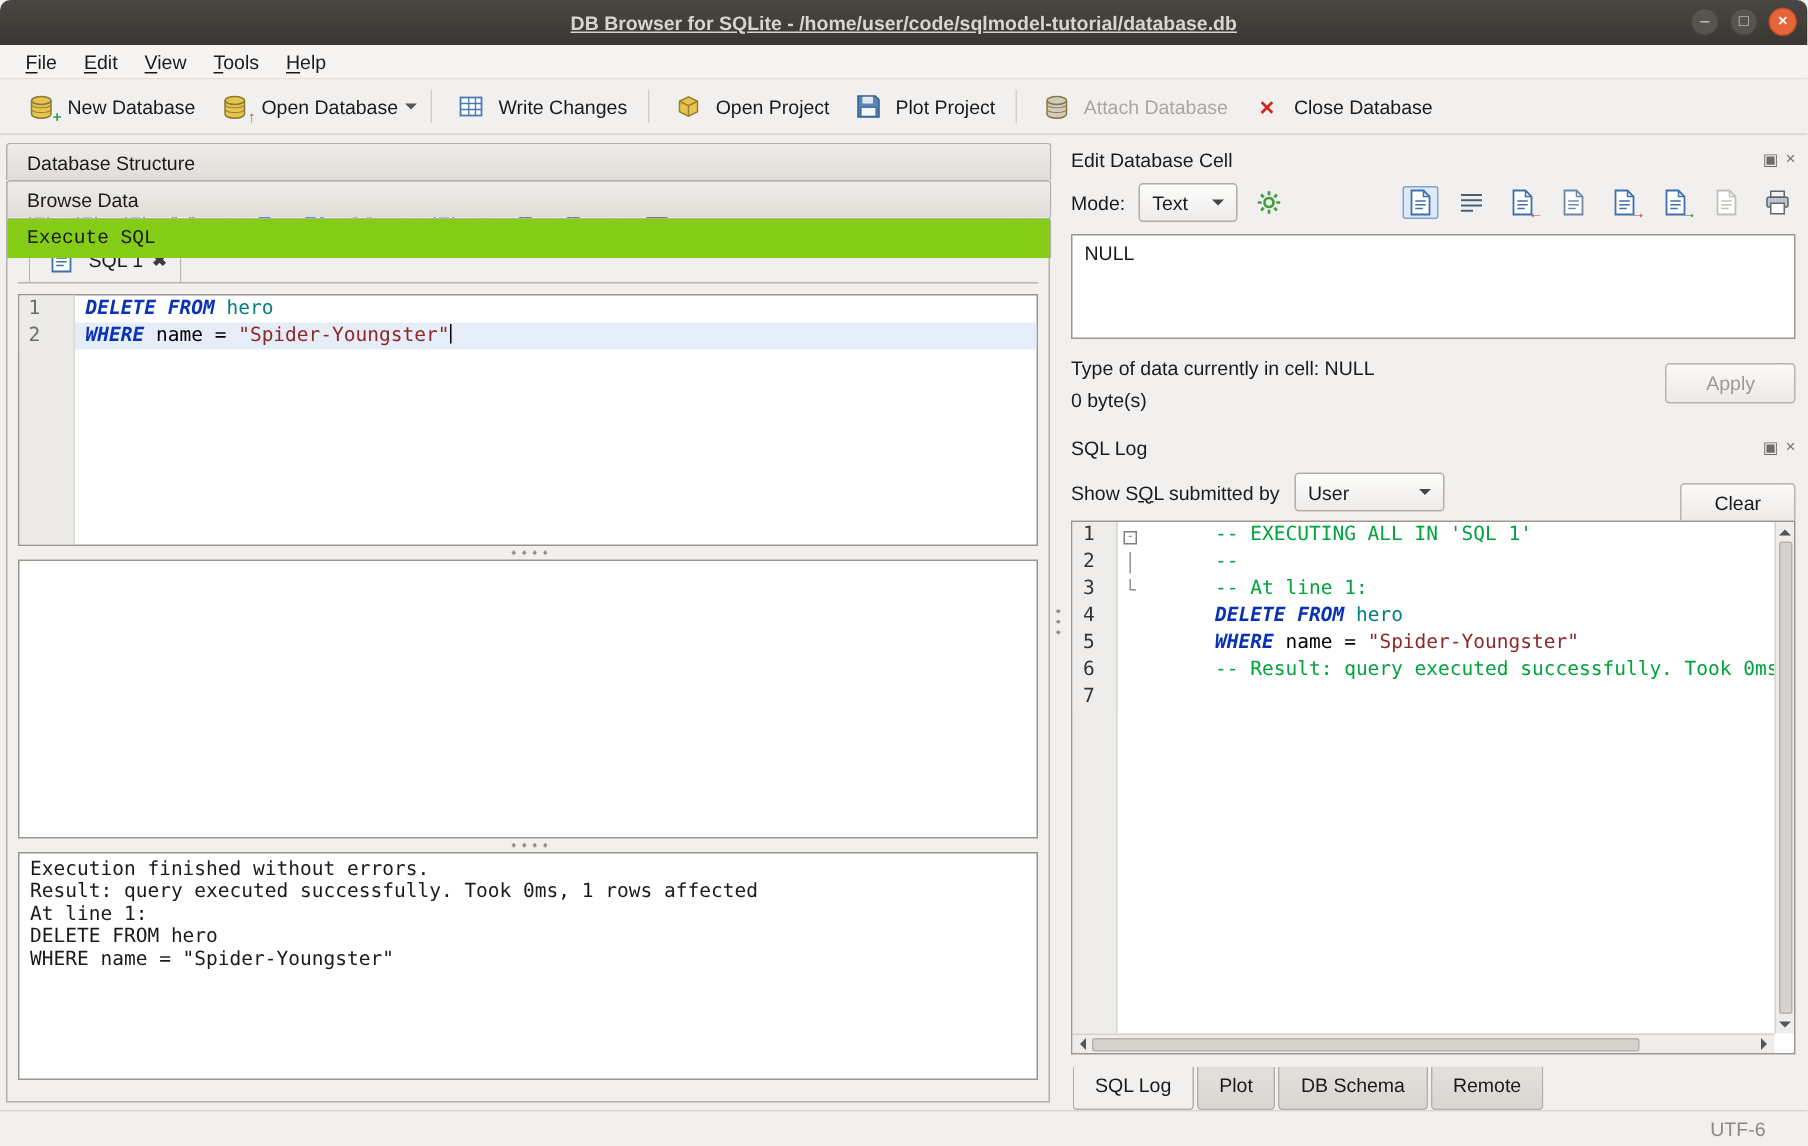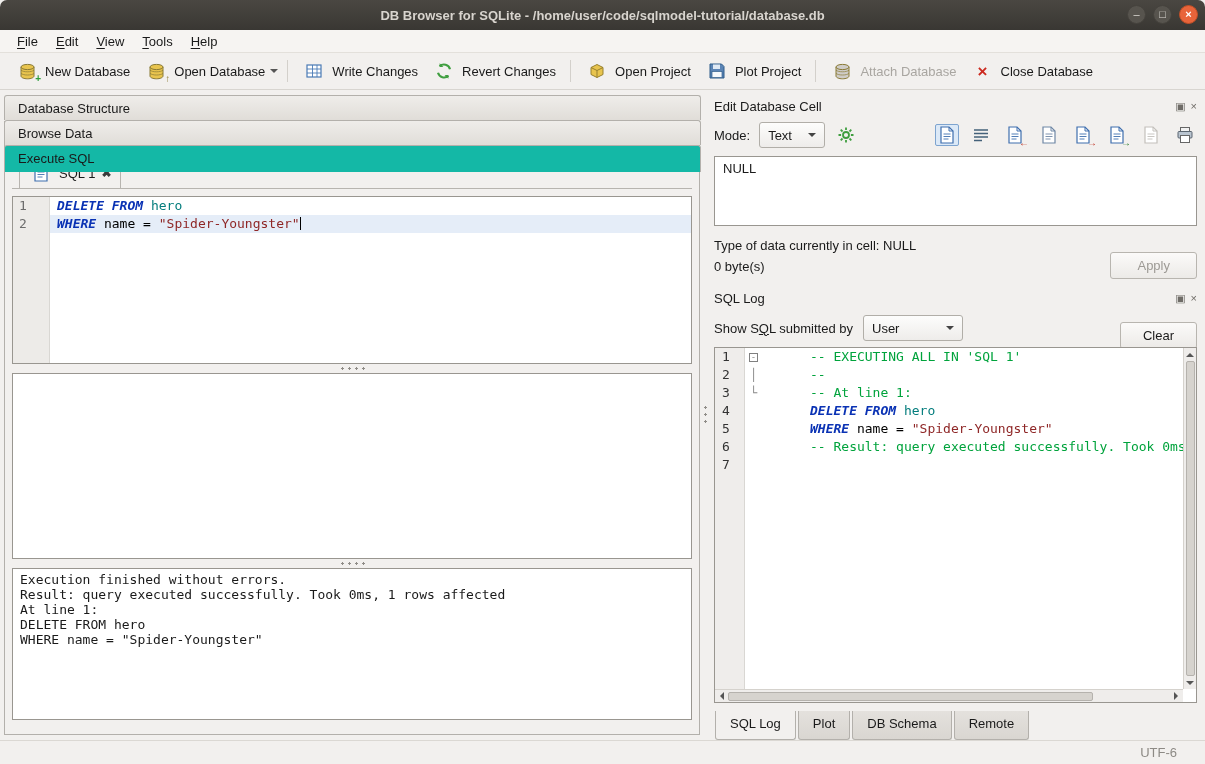--- a/index.html
+++ b/index.html
@@ -1,21 +1,21 @@
 <!DOCTYPE html>
 <html style="--c-keyword: #0a32b4; --c-identifier: #047d7d; --c-string: #8f2727; --c-comment: #00a33c; --c-plain: #000000;"><head>
 <meta charset="utf-8">
 <style>
   *{box-sizing:border-box;margin:0;padding:0;}
   html,body{width:1205px;height:764px;overflow:hidden;}
   body{font-family:"Liberation Sans",sans-serif;font-size:13px;color:#1a1a1a;background:#f2f0ee;position:relative;}
 
   
   .titlebar{height:30px;background:linear-gradient(#4a4742,#393733);display:flex;align-items:center;justify-content:center;position:relative;border-radius:7px 7px 0 0;}
-  .titlebar .title{color:#d8d4ce;font-weight:bold;font-size:13px;}
+  .titlebar .title{color:#d8d4ce;font-weight:bold;font-size:13px;text-decoration:underline;}
   .win-controls{position:absolute;right:7px;top:5px;display:flex;gap:7px;}
   .win-btn{width:19px;height:19px;border-radius:50%;background:#57544e;border:1px solid #45423d;color:#dcd9d4;font-size:11px;line-height:17px;text-align:center;cursor:default;}
   .win-btn.close{background:#e8643a;border-color:#c14e26;color:#fff;font-weight:bold;}
 
   
   .menubar{height:23px;background:#f6f4f2;display:flex;align-items:center;padding-left:8px;border-bottom:1px solid #e3e0db;}
   .menu-item{padding:3px 9px;}
   .menu-item u{text-underline-offset:2px;}
 
   
@@ -30,21 +30,21 @@
   .ic .badge{position:absolute;right:-2px;bottom:-2px;font-style:normal;font-weight:bold;font-size:10px;line-height:10px;}
 
   
   .content{position:absolute;top:90px;left:0;right:0;bottom:24px;display:flex;}
   .left-panel{width:702px;position:relative;flex:none;}
   .v-split{width:6px;flex:none;display:flex;align-items:center;justify-content:center;}
   .vdots{width:3px;height:22px;background:radial-gradient(circle,#8f8c87 1.2px,transparent 1.4px);background-size:3px 7px;}
 
   .main-tabs{display:flex;padding:5px 0 0 4px;height:32px;position:relative;z-index:2;flex-direction:column;}
   .main-tab{padding:5px 13px 4px;border:1px solid #b3b0ab;border-bottom:none;background:linear-gradient(#efedea,#e0ddd8);margin-right:1px;border-radius:3px 3px 0 0;}
-  .main-tab.active{background:#14b8a6;padding-bottom:6px;margin-bottom:-1px;}
+  .main-tab.active{background:#84cc16;padding-bottom:6px;margin-bottom:-1px;font-family:Liberation Mono, monospace;}
   .left-frame{position:absolute;top:31px;left:4px;right:2px;bottom:5px;border:1px solid #b3b0ab;background:#f2f0ee;display:flex;flex-direction:column;padding:5px 7px 14px 7px;}
 
   .sql-toolbar{height:32px;display:flex;align-items:center;gap:8px;flex:none;padding-left:2px;}
   .sql-tabs{height:28px;display:flex;align-items:flex-end;border-bottom:1px solid #b7b4af;flex:none;margin-top:2px;}
   .sql-tab{display:flex;align-items:center;gap:6px;padding:4px 9px;border:1px solid #b7b4af;border-bottom:none;border-radius:3px 3px 0 0;background:#f2f0ee;margin-left:7px;}
   .tab-close{font-weight:bold;color:#3a3a3a;font-size:12px;line-height:12px;}
 
   .editor{margin-top:7px;height:168px;border:1px solid #999690;background:#fff;position:relative;font-family:"DejaVu Sans Mono",monospace;font-size:13px;overflow:hidden;flex:none;}
   .gutter-bg{position:absolute;top:0;bottom:0;left:0;width:37px;background:#edebe8;border-right:1px solid #d9d7d3;}
   #editor-lines{position:relative;}
@@ -73,21 +73,21 @@
   .dock-icons span{cursor:default;}
 
   .mode-row{display:flex;align-items:center;gap:9px;height:36px;flex:none;}
   .combo{height:26px;border:1px solid #b1aea8;border-radius:3px;background:linear-gradient(#fdfdfc,#eeecea);display:flex;align-items:center;padding:0 8px;gap:16px;}
   .caret{width:0;height:0;border:4px solid transparent;border-top-color:#444;margin-top:4px;}
   .cell-icons{margin-left:auto;display:flex;gap:10px;align-items:center;}
 
   .cell-value{height:70px;border:1px solid #999690;background:#fff;margin:3px 0 9px;padding:4px 8px;flex:none;overflow:hidden;}
   .cell-info{position:relative;height:52px;flex:none;}
   .cell-info div{line-height:21px;}
-  .apply-btn{position:absolute;right:0;top:7px;padding:5px 26px;border:1px solid #b8b5af;border-radius:3px;background:linear-gradient(#fbfaf9,#eceae7);color:#9d9a95;font-size:13px;font-family:"Liberation Sans",sans-serif;margin-top:10px;}
+  .apply-btn{position:absolute;right:0;top:7px;padding:5px 26px;border:1px solid #b8b5af;border-radius:3px;background:linear-gradient(#fbfaf9,#eceae7);color:#9d9a95;font-size:13px;font-family:"Liberation Sans",sans-serif;}
 
   .filter-row{display:flex;align-items:center;gap:10px;height:38px;flex:none;}
   .user-combo{min-width:100px;justify-content:space-between;}
   .clear-btn{margin-left:auto;padding:5px 22px;border:1px solid #b8b5af;border-radius:3px;background:linear-gradient(#fbfaf9,#eceae7);color:#1a1a1a;font-size:13px;font-family:"Liberation Sans",sans-serif;margin-top:14px;}
 
   .log-box{flex:1;border:1px solid #999690;background:#fff;position:relative;font-family:"DejaVu Sans Mono",monospace;font-size:13px;overflow:hidden;margin-bottom:8px;}
   .log-gutter-bg{position:absolute;top:0;bottom:13px;left:0;width:30px;background:#efedeb;border-right:1px solid #d9d7d3;}
   #log-lines{position:relative;margin-right:13px;overflow:hidden;}
   .log-line{display:flex;height:18px;line-height:18px;}
   .log-num{width:30px;flex:none;padding-left:7px;color:#333;background:#efedeb;border-right:1px solid #d9d7d3;}
@@ -161,31 +161,20 @@
       <span class="tb-caret"></span>
       <span class="tb-sep"></span>
       <div class="tb-btn">
         <span class="ic">
           <svg width="18" height="18" viewBox="0 0 18 18">
             <rect x="2" y="3" width="14" height="12" fill="#fff" stroke="#4a7ab5" stroke-width="1.2"></rect>
             <path d="M2 7h14M2 11h14M7.5 3v12M12 3v12" stroke="#4a7ab5" stroke-width="0.9"></path>
           </svg>
         </span>
         <span class="tb-label">Write Changes</span>
-      </div>
-      <div class="tb-btn">
-        <span class="ic">
-          <svg width="18" height="18" viewBox="0 0 18 18">
-            <path d="M15 7.2A6.3 6.3 0 0 0 4.6 4.3" fill="none" stroke="#3f9e3f" stroke-width="2.1"></path>
-            <path d="M4.6 1.2v3.8h3.8z" fill="#3f9e3f"></path>
-            <path d="M3 10.8a6.3 6.3 0 0 0 10.4 2.9" fill="none" stroke="#3f9e3f" stroke-width="2.1"></path>
-            <path d="M13.4 16.8v-3.8H9.6z" fill="#3f9e3f"></path>
-          </svg>
-        </span>
-        <span class="tb-label">Revert Changes</span>
       </div>
       <span class="tb-sep"></span>
       <div class="tb-btn">
         <span class="ic">
           <svg width="18" height="18" viewBox="0 0 18 18">
             <path d="M3 5.5L9 2.5l6 3v7l-6 3-6-3z" fill="#e8c44e" stroke="#97802e"></path>
             <path d="M3 5.5l6 3 6-3M9 8.5v7" fill="none" stroke="#97802e"></path>
           </svg>
         </span>
         <span class="tb-label">Open Project</span>

